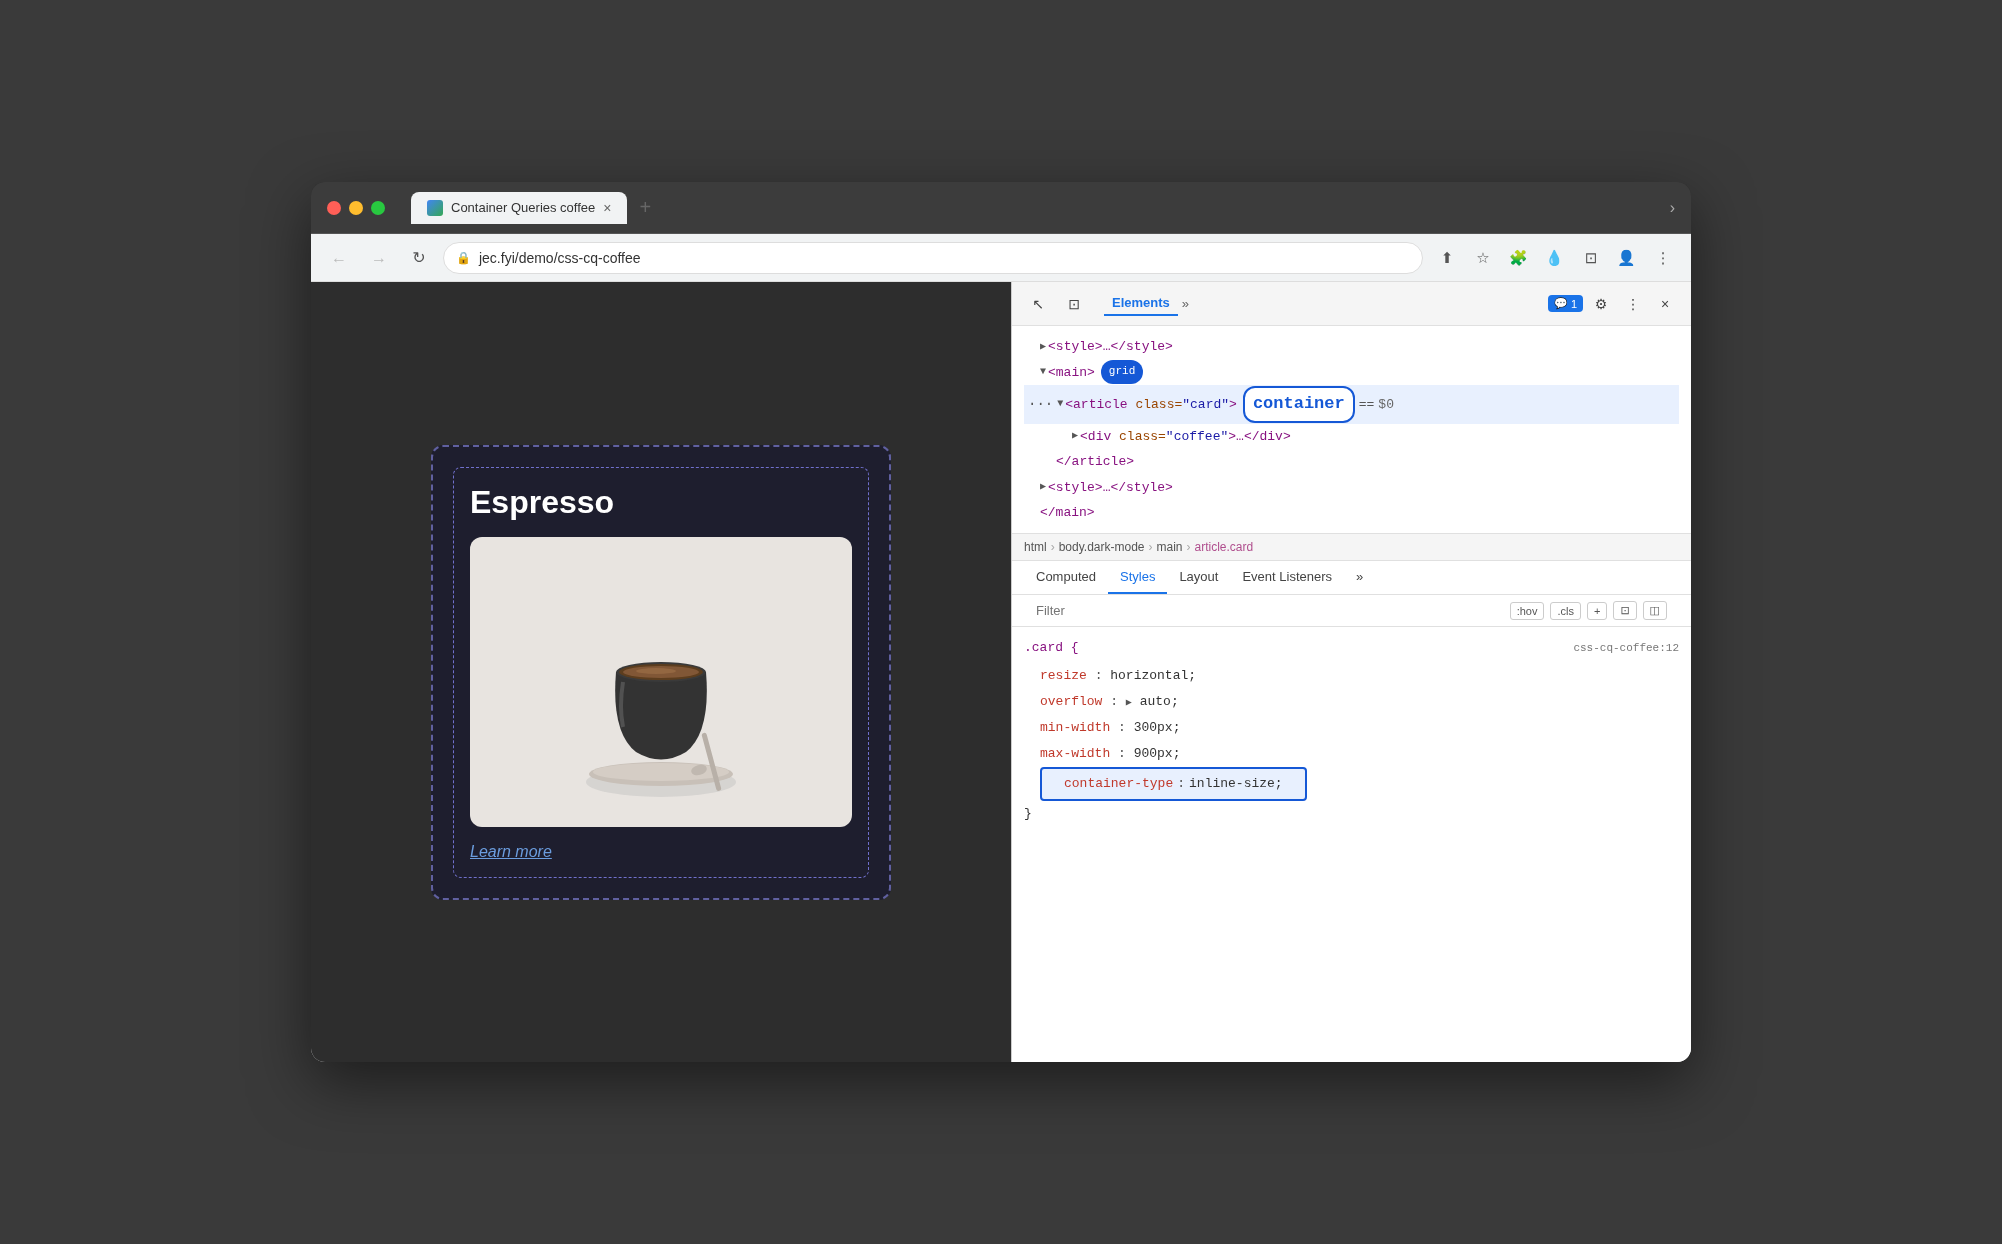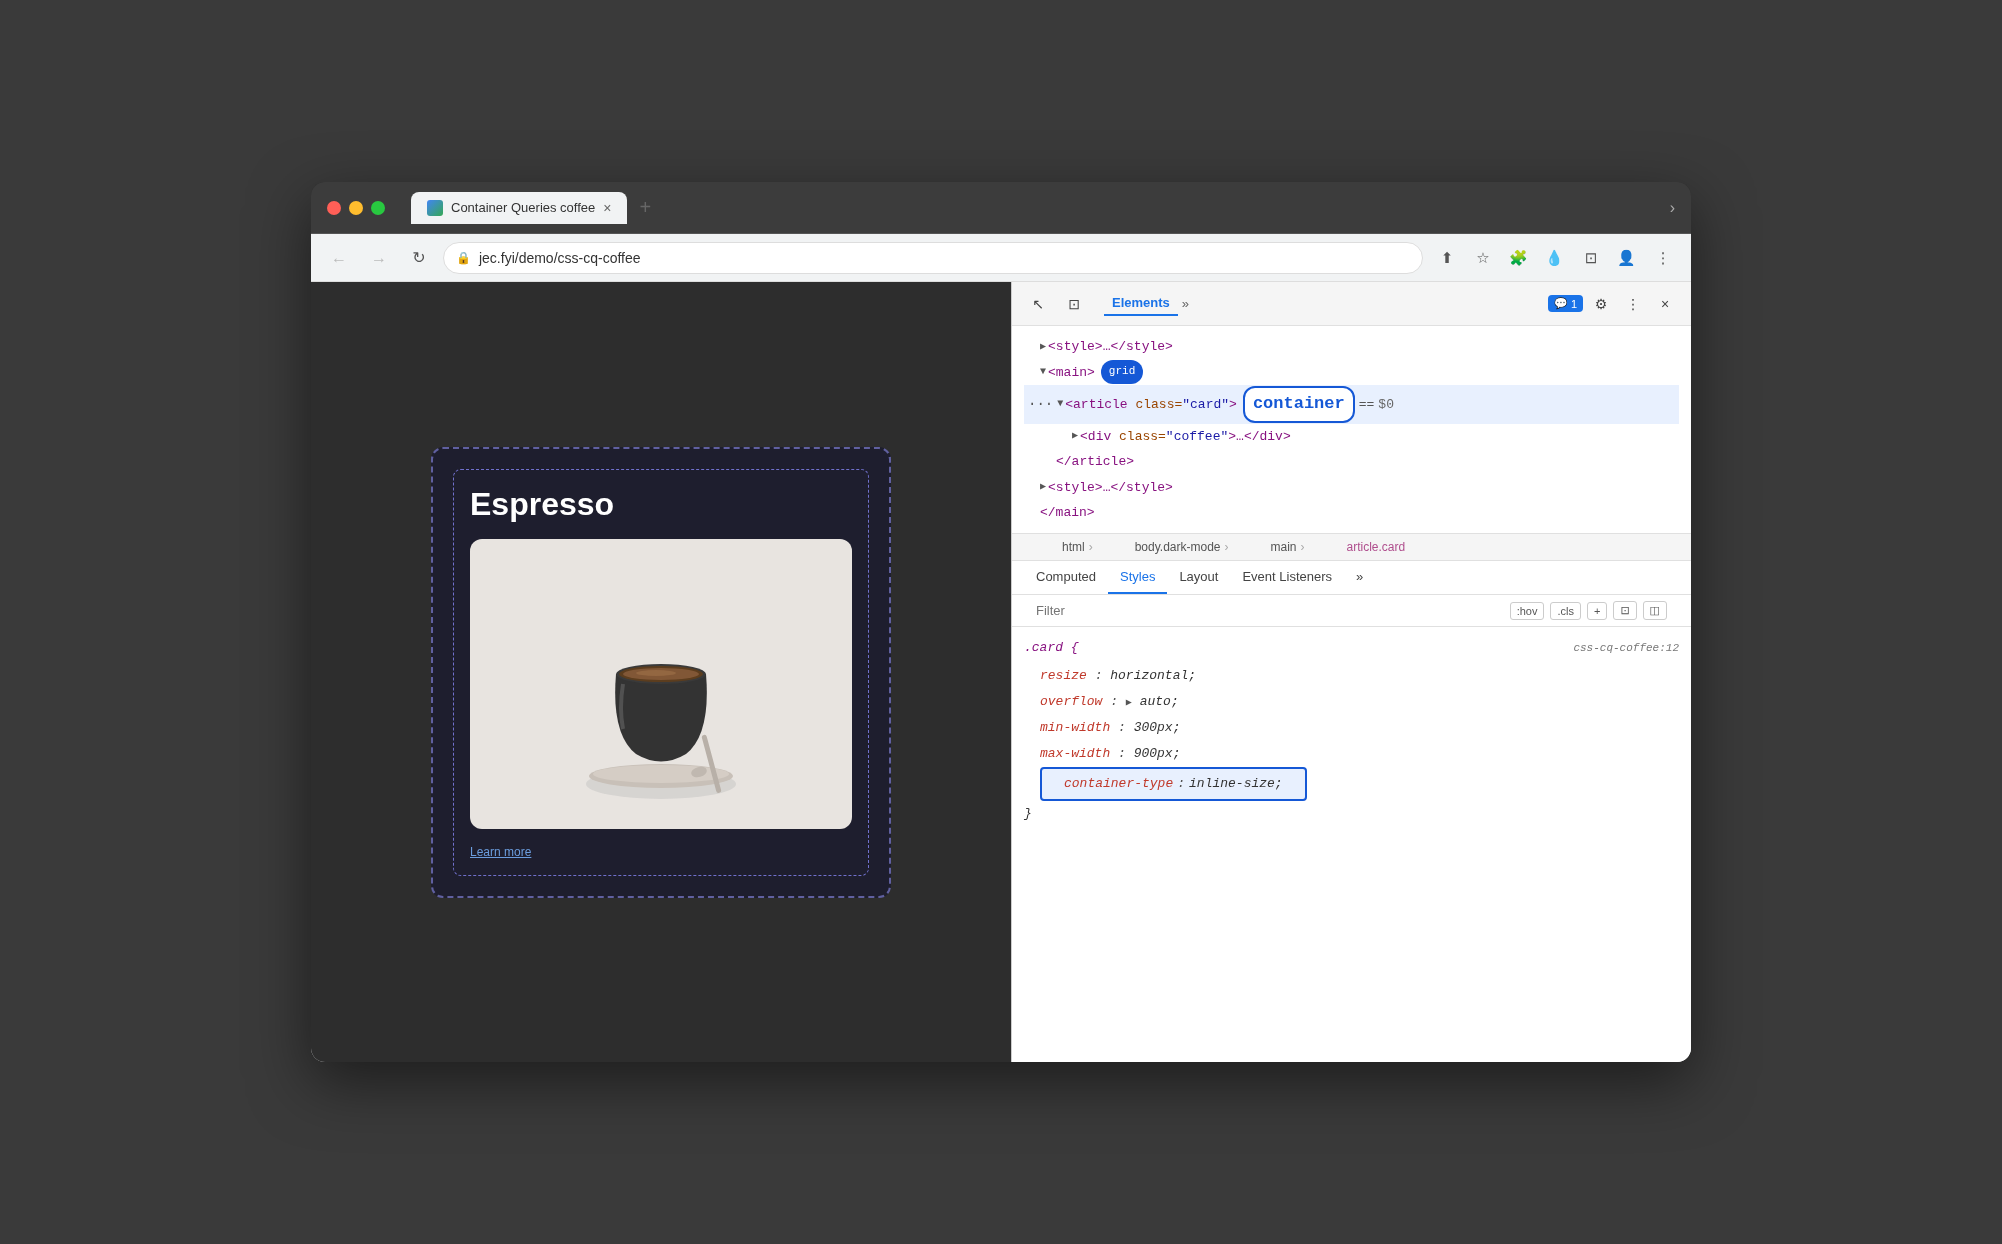--- a/index.html
+++ b/index.html
@@ -216,22 +216,23 @@
 
     
     .coffee-svg {
       width: 200px;
       height: 260px;
     }
 
     .learn-more {
       color: #6b9dde;
       text-decoration: underline;
-      font-size: 12px;
-      cursor: pointer;
+      font-size: 16px;
+      cursor: pointer;
+      font-style: italic;
     }
 
     
     .devtools-panel {
       flex: 1;
       background: white;
       display: flex;
       flex-direction: column;
       border-left: 1px solid #ccc;
     }
@@ -358,21 +359,20 @@
       display: flex;
       gap: 4px;
       font-size: 12px;
       border-bottom: 1px solid #e0e0e0;
       background: #f5f5f5;
     }
 
     .breadcrumb-item {
       color: #555;
       cursor: pointer;
-      margin-left: 38px;
     }
     .breadcrumb-item.active { color: #b04f8e; font-weight: 500; }
 
     .breadcrumb-sep { color: #aaa; }
 
     
     .panel-tabs {
       display: flex;
       padding: 0 12px;
       border-bottom: 1px solid #e0e0e0;
@@ -430,21 +430,20 @@
       border-radius: 3px;
       cursor: pointer;
       font-size: 11px;
     }
 
     .styles-content {
       padding: 8px 12px;
       font-family: 'Courier New', monospace;
       font-size: 13px;
       line-height: 2;
-      font-style: italic;
     }
 
     .css-selector-line {
       display: flex;
       justify-content: space-between;
       align-items: center;
       margin-bottom: 2px;
     }
 
     .css-selector { color: #881280; font-weight: 500; }

